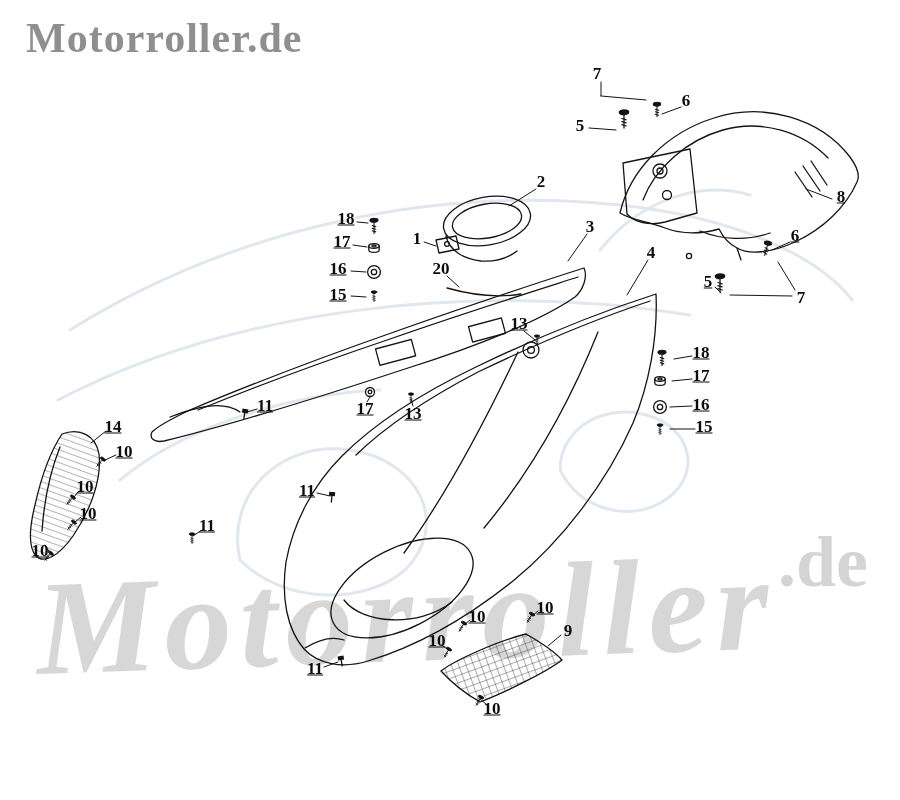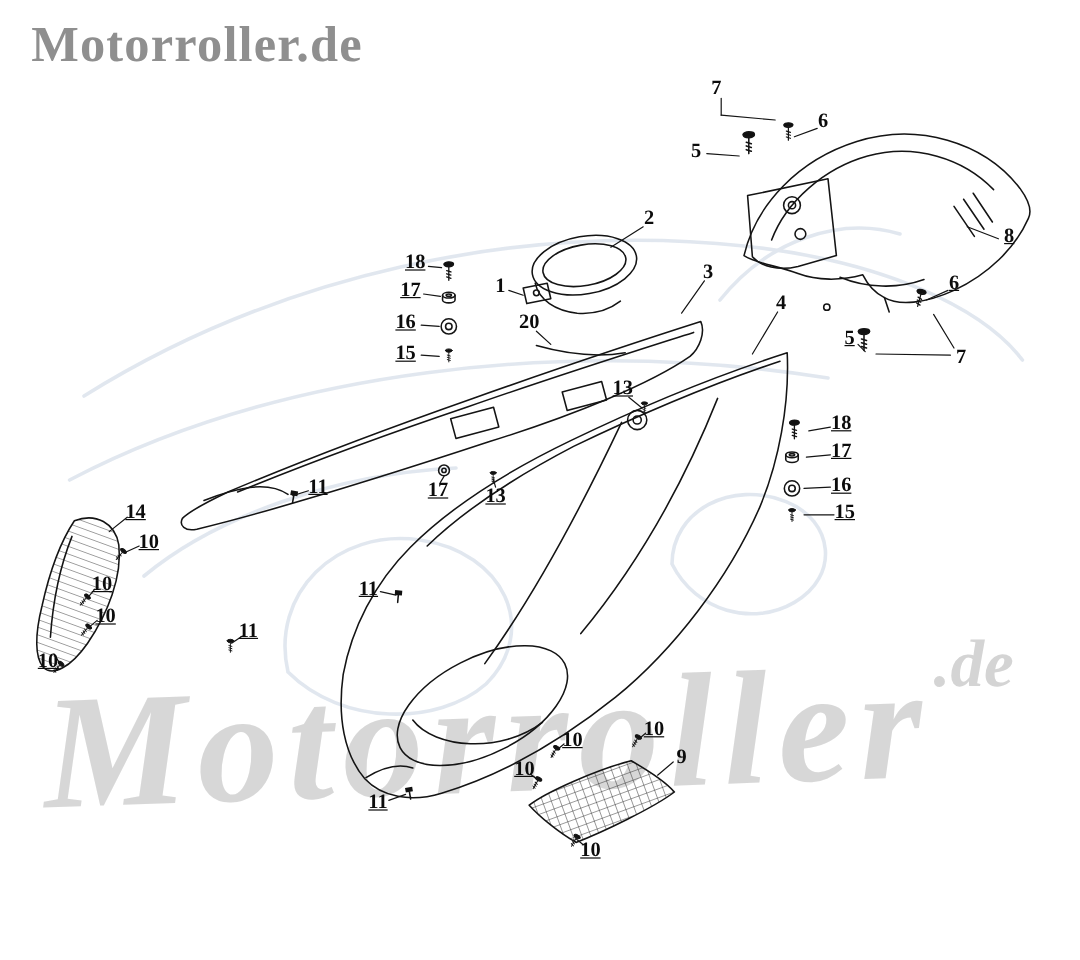--- a/index.html
+++ b/index.html
@@ -13,21 +13,21 @@
     white-space:nowrap; z-index:3;
   }
   .wm-main {
     position:absolute; left:36px; top:548px;
     font-size:135px; font-weight:bold; font-style:italic;
     color:#b8b8b8; opacity:0.55; letter-spacing:8px; white-space:nowrap;
     transform:rotate(-2deg); z-index:1; line-height:1;
   }
   .wm-de {
     position:absolute; left:778px; top:526px;
-    font-size:56px; font-weight:bold; font-style:italic;
+    font-size:72px; font-weight:bold; 
     color:#b8b8b8; opacity:0.6; z-index:1; line-height:1;
   }
   .sketch-wm { position:absolute; left:0; top:0; z-index:0; }
   .drawing   { position:absolute; left:0; top:0; z-index:2; }
   .callout-layer { position:absolute; left:0; top:0; width:100%; height:100%; z-index:4; pointer-events:none; }
   .callout {
     position:absolute; transform:translate(-50%,-50%);
     font-size:17px; font-weight:bold; color:#0c0c0c; line-height:1;
     font-family:"Liberation Serif", serif;
   }

